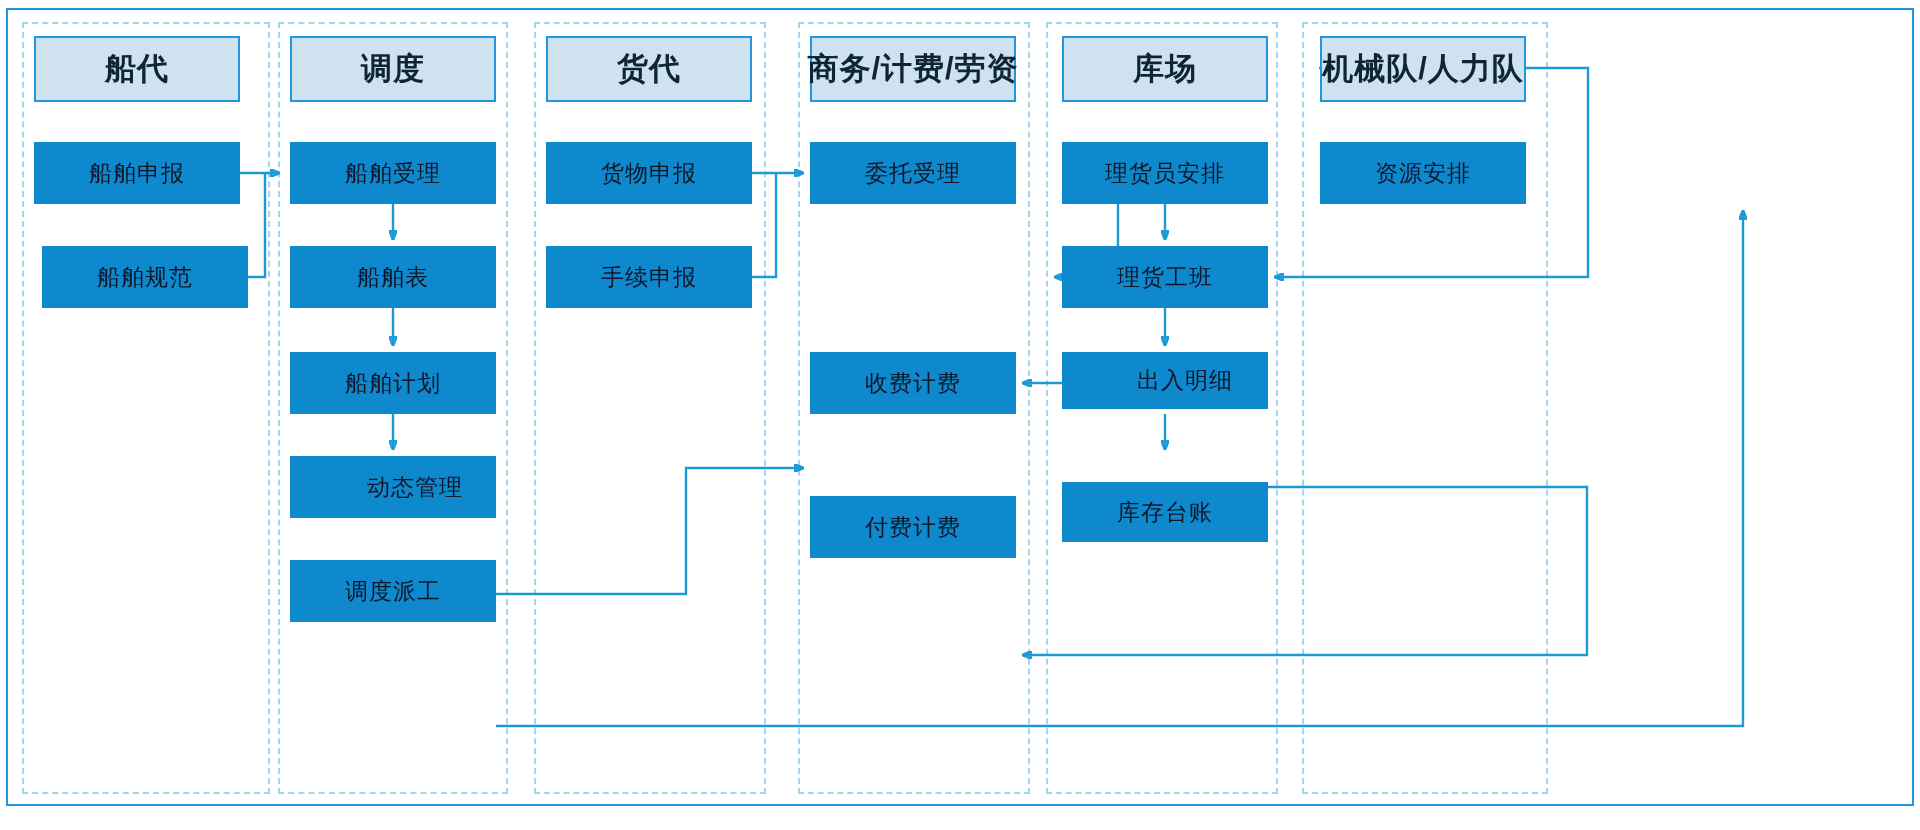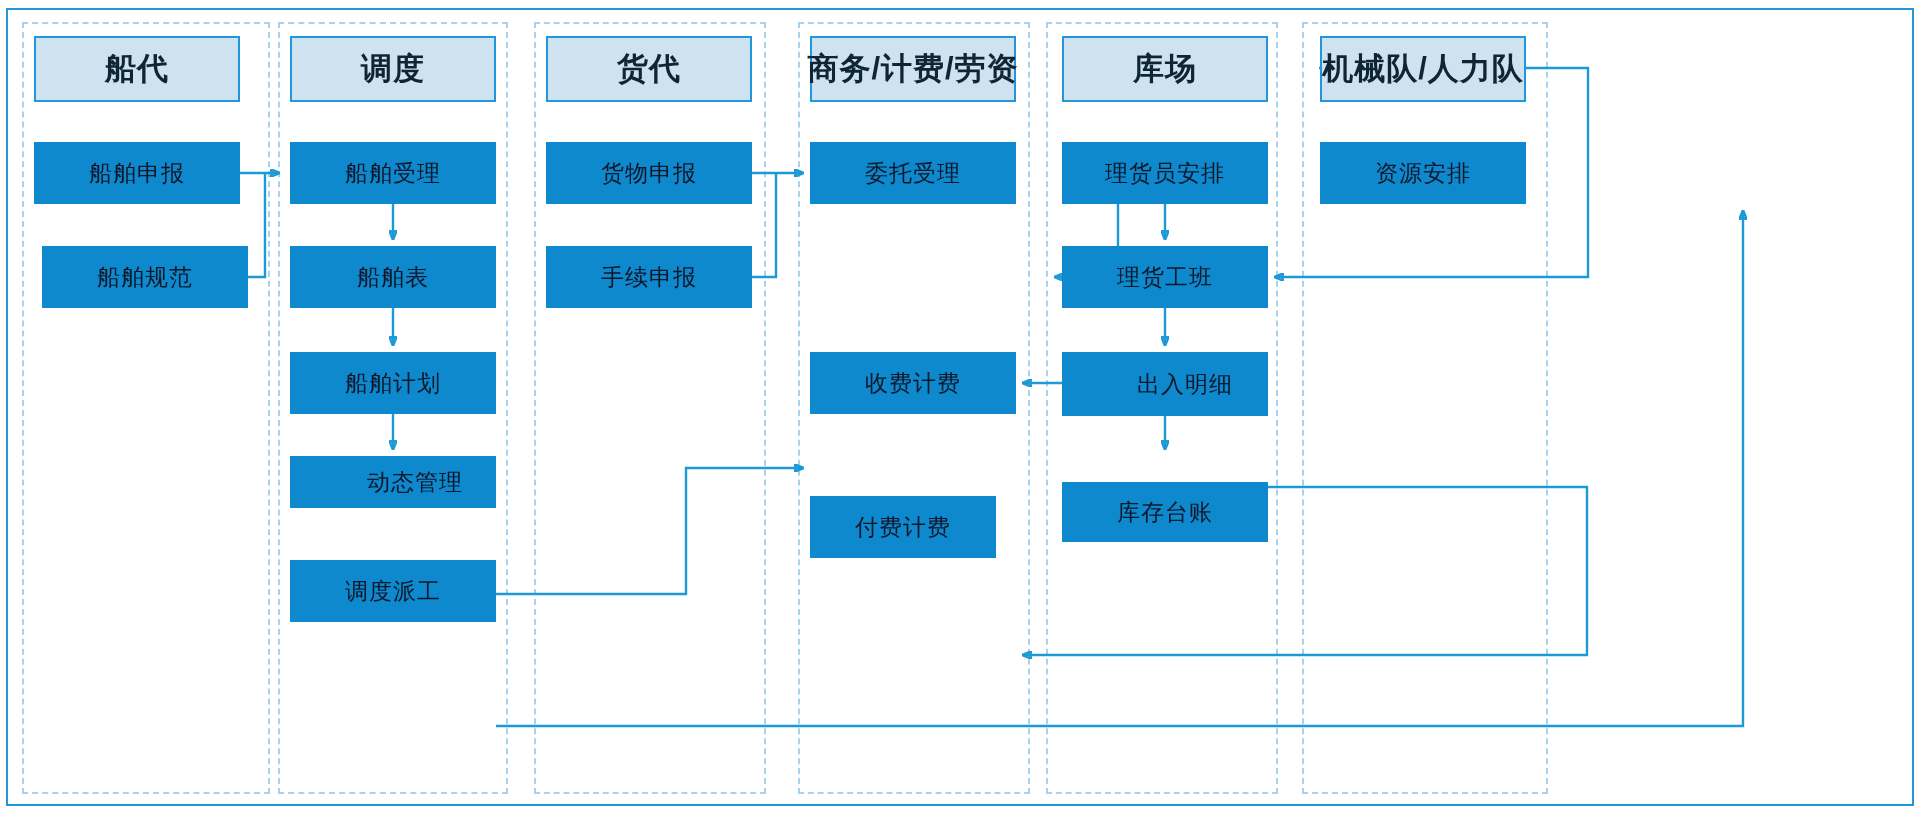--- a/index.html
+++ b/index.html
@@ -127,27 +127,27 @@
       <div class="hdr" style="left: 810px; top: 36px; width: 206px; height: 66px;">商务/计费/劳资</div>
       <div class="hdr" style="left: 1062px; top: 36px; width: 206px; height: 66px;">库场</div>
       <div class="hdr" style="left: 1320px; top: 36px; width: 206px; height: 66px;">机械队/人力队</div>
     </div>
   <div id="nodes">
       <div class="node" style="left: 34px; top: 142px; width: 206px; height: 62px;">船舶申报</div>
       <div class="node" style="left: 34px; top: 246px; width: 206px; height: 62px; margin-left: 8px;">船舶规范</div>
       <div class="node" style="left: 290px; top: 142px; width: 206px; height: 62px;">船舶受理</div>
       <div class="node" style="left: 290px; top: 246px; width: 206px; height: 62px;">船舶表</div>
       <div class="node" style="left: 290px; top: 352px; width: 206px; height: 62px;">船舶计划</div>
-      <div class="node" style="left: 290px; top: 456px; width: 206px; height: 52px; padding-left: 44px;">动态管理</div>
+      <div class="node" style="left: 290px; top: 456px; width: 206px; height: 62px; padding-left: 44px;">动态管理</div>
       <div class="node" style="left: 290px; top: 560px; width: 206px; height: 62px;">调度派工</div>
       <div class="node" style="left: 546px; top: 142px; width: 206px; height: 62px;">货物申报</div>
       <div class="node" style="left: 546px; top: 246px; width: 206px; height: 62px;">手续申报</div>
       <div class="node" style="left: 810px; top: 142px; width: 206px; height: 62px;">委托受理</div>
       <div class="node" style="left: 810px; top: 352px; width: 206px; height: 62px;">收费计费</div>
-      <div class="node" style="left: 810px; top: 496px; width: 186px; height: 62px; text-align: center;">付费计费</div>
+      <div class="node" style="left: 810px; top: 496px; width: 206px; height: 62px; text-align: center;">付费计费</div>
       <div class="node" style="left: 1062px; top: 142px; width: 206px; height: 62px;">理货员安排</div>
       <div class="node" style="left: 1062px; top: 246px; width: 206px; height: 62px;">理货工班</div>
-      <div class="node" style="left: 1062px; top: 352px; width: 206px; height: 64px; padding-left: 40px;">出入明细</div>
+      <div class="node" style="left: 1062px; top: 352px; width: 206px; height: 57px; padding-left: 40px;">出入明细</div>
       <div class="node" style="left: 1062px; top: 456px; width: 206px; height: 60px; margin-top: 26px;">库存台账</div>
       <div class="node" style="left: 1320px; top: 142px; width: 206px; height: 62px;">资源安排</div>
     </div>
 
 </div>
 
 </body></html>

